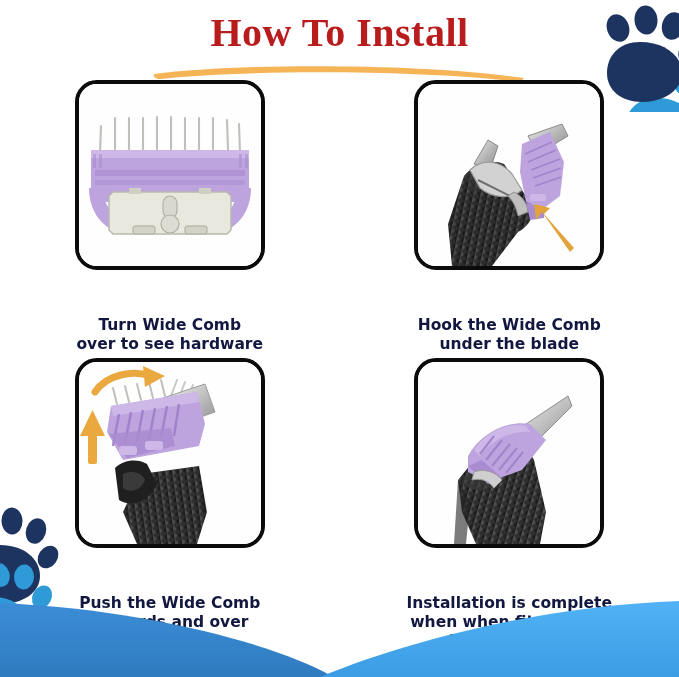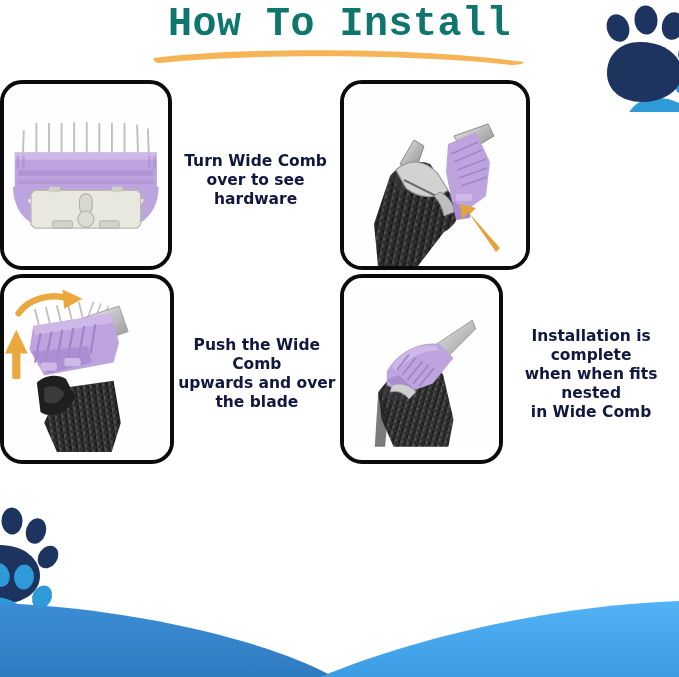--- a/index.html
+++ b/index.html
@@ -20,48 +20,48 @@
   #paw-top-right { top: -6px; right: -16px; width: 110px; height: 118px; }
   #paw-bottom-left { bottom: 52px; left: -30px; width: 112px; height: 120px; }
 
   
   .title-block {
     position: absolute;
     top: 2px; left: 0; right: 0;
     text-align: center;
   }
   .title-text {
-    font-family: Liberation Mono, monospace;
+    font-family: Liberation Serif, serif;
     font-weight: bold;
     font-size: 40px;
     letter-spacing: 0.5px;
-    color: #0f766e;
+    color: #b91c1c;
     line-height: 46px;
-    margin: 0;
+    margin: 8px;
     text-shadow: 0 1px 0 rgba(255,255,255,0.6);
   }
   .title-swoosh {
     display: block;
     margin: -2px auto 0 auto;
     width: 380px;
     height: 22px;
   }
 
   
   .steps {
     position: absolute;
     top: 80px;
     left: 0;
     width: 679px;
     display: grid;
     grid-template-columns: 1fr 1fr;
     grid-template-rows: auto auto;
     row-gap: 4px;
   }
-  .step { display: flex; flex-direction: row; align-items: center; }
+  .step { display: flex; flex-direction: column; align-items: center; gap: 36px; }
   .panel {
     width: 190px;
     height: 190px;
     border: 4px solid #0b0b0b;
     border-radius: 22px;
     background: #ffffff;
     overflow: hidden;
     position: relative;
     box-sizing: border-box;
   }
@@ -212,20 +212,22 @@
           </g>
           <path d="M108 118 L126 124 L126 134 L112 136 Z" fill="#A98BD0"></path>
           <rect x="112" y="110" width="16" height="7" rx="2" fill="#CDB8E8"></rect>
         </g>
 
         <g fill="#E2A33C">
           <path d="M152 168 L124 128 L118 136 L116 120 L132 124 L126 130 L156 164 Z"></path>
         </g>
       </svg>
     </div>
+    <div class="caption">Hook the Wide Comb
+under the blade</div>
   </div>
 
   <div class="step step-3">
     <div class="panel">
       <svg viewBox="0 0 182 182" xmlns="http://www.w3.org/2000/svg">
         <rect x="0" y="0" width="182" height="182" fill="#fefefe"></rect>
         <defs>
           <pattern id="cf3" width="7" height="7" patternUnits="userSpaceOnUse" patternTransform="rotate(-8)">
             <rect width="7" height="7" fill="#2E2E2E"></rect>
             <path d="M0 0 L3.5 3.5 L0 7 Z" fill="#4D4D4D"></path>

